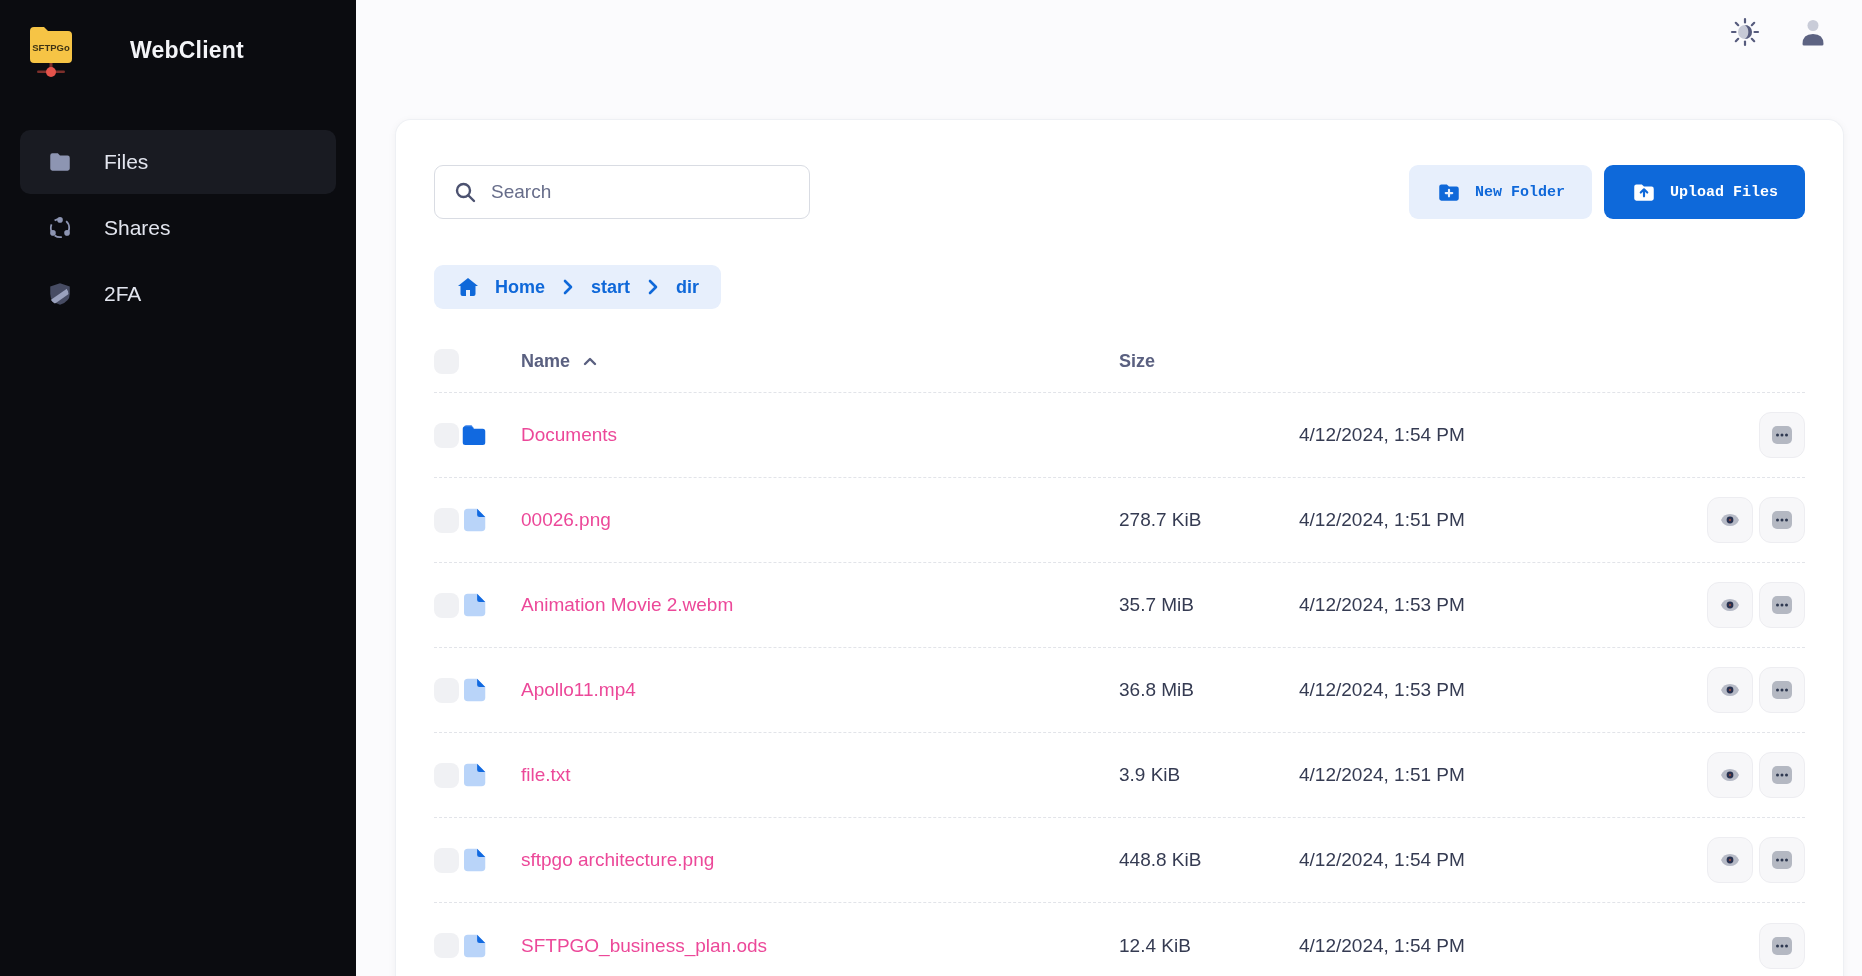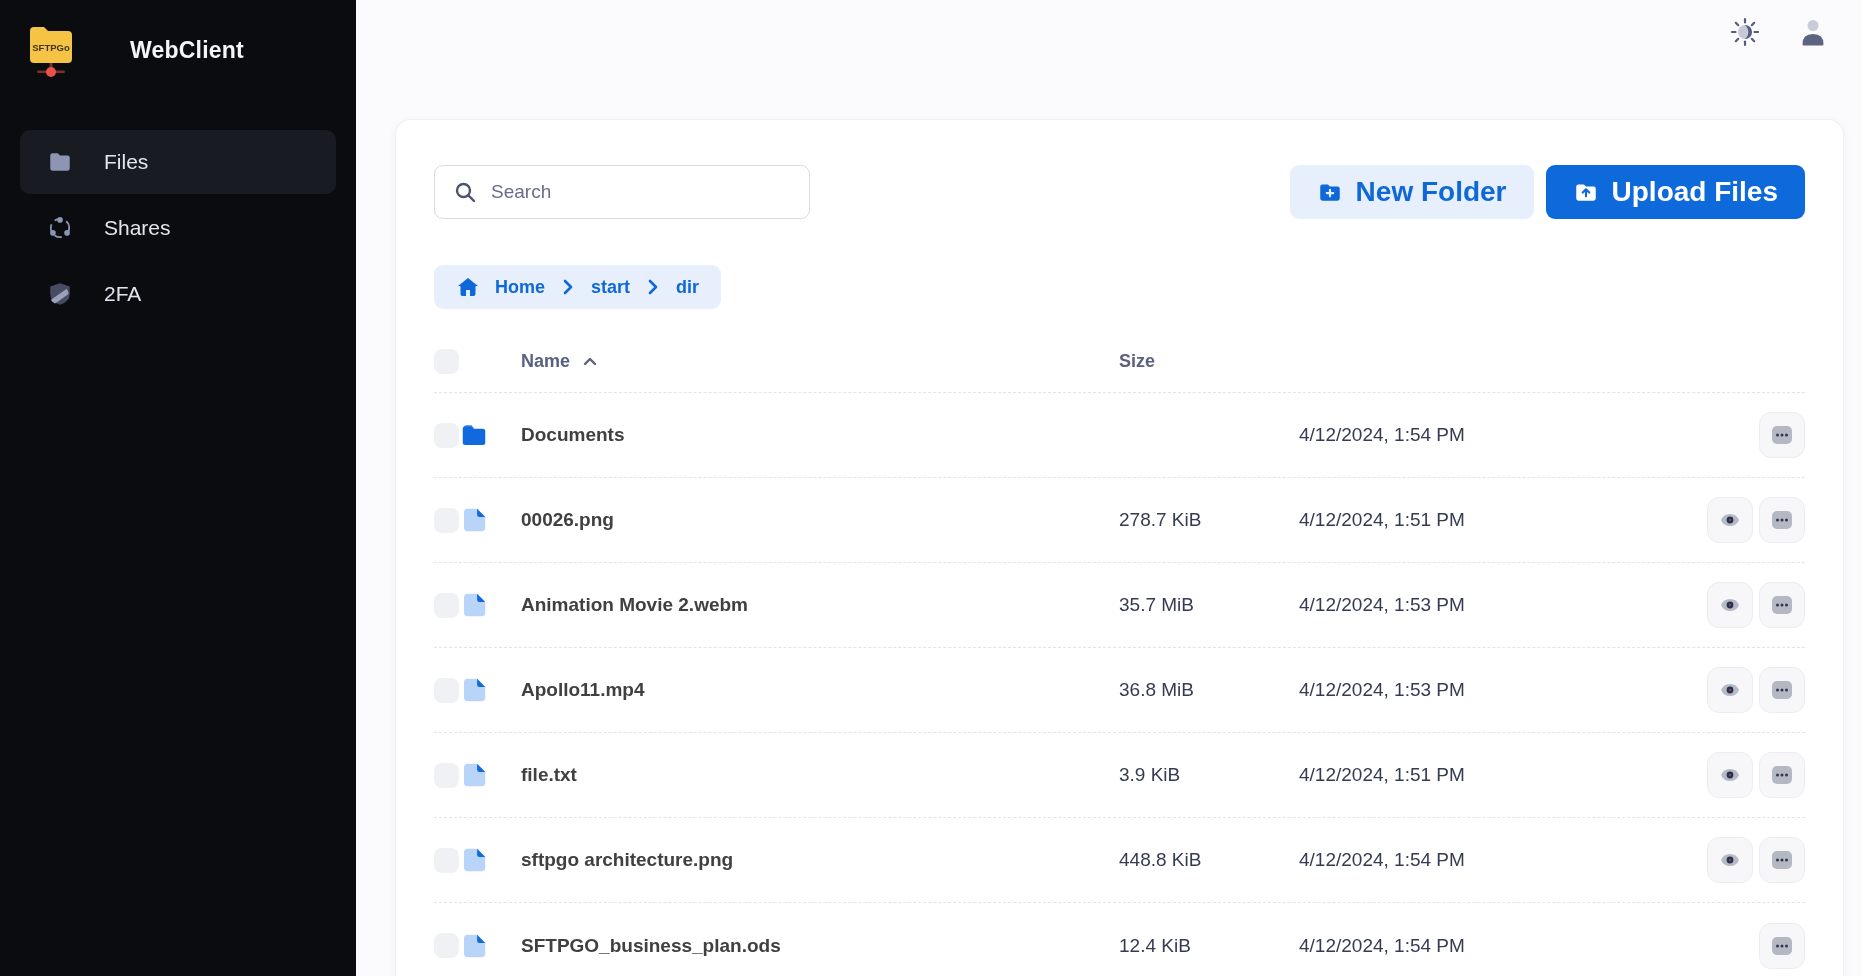--- a/index.html
+++ b/index.html
@@ -53,21 +53,21 @@
   }
   .search-box input {
     border:none; outline:none; flex:1; font-size:19px;
     font-family:inherit; color:#2a2f45; background:transparent;
   }
   .search-box input::placeholder { color:#676d8a; }
   .toolbar-spacer { flex:1; }
   .btn {
     height:54px; border:none; border-radius:9px; cursor:pointer;
     display:flex; align-items:center; gap:13px; padding:0 27px;
-    font-size:28px; font-weight:600; font-family:Liberation Sans, sans-serif;
+    font-size:15px; font-weight:600; font-family:Liberation Mono, monospace;
   }
   .btn-soft { background:#e7effc; color:#0f68d9; margin-right:12px; }
   .btn-solid { background:#0e69da; color:#ffffff; }
 
   .breadcrumb {
     margin-top:46px; display:inline-flex; align-items:center; gap:15px;
     background:#e7effc; border-radius:9px; height:44px; padding:0 22px;
     color:#0f68d9; font-size:18px; font-weight:700;
   }
   .crumb { cursor:pointer; }
@@ -81,21 +81,21 @@
   }
   .table-header { height:62px; color:#5a6080; font-size:18px; font-weight:700;
     border-bottom:1px dashed #e2e4e9; }
   .th-name { display:flex; align-items:center; gap:12px; cursor:pointer; }
   .file-row { height:85px; border-bottom:1px dashed #e2e4e9; font-size:19px; }
   .file-row:last-child { border-bottom:none; }
   .checkbox {
     width:25px; height:25px; border-radius:8px; background:#f0f1f4; cursor:pointer;
   }
   .cell-icon { display:flex; align-items:center; }
-  .file-name { color:#404040; font-weight:700; cursor:pointer; }
+  .file-name { color:#ec4899; font-weight:400; cursor:pointer; }
   .file-size, .file-modified { color:#353b52; }
   .row-actions { display:flex; justify-content:flex-end; gap:6px; }
   .icon-btn {
     width:46px; height:46px; border-radius:12px; border:1px solid #ededf1;
     background:#f7f7f9; cursor:pointer; display:flex; align-items:center; justify-content:center;
   }
   svg { display:block; }
 </style>
 </head>
 <body>

